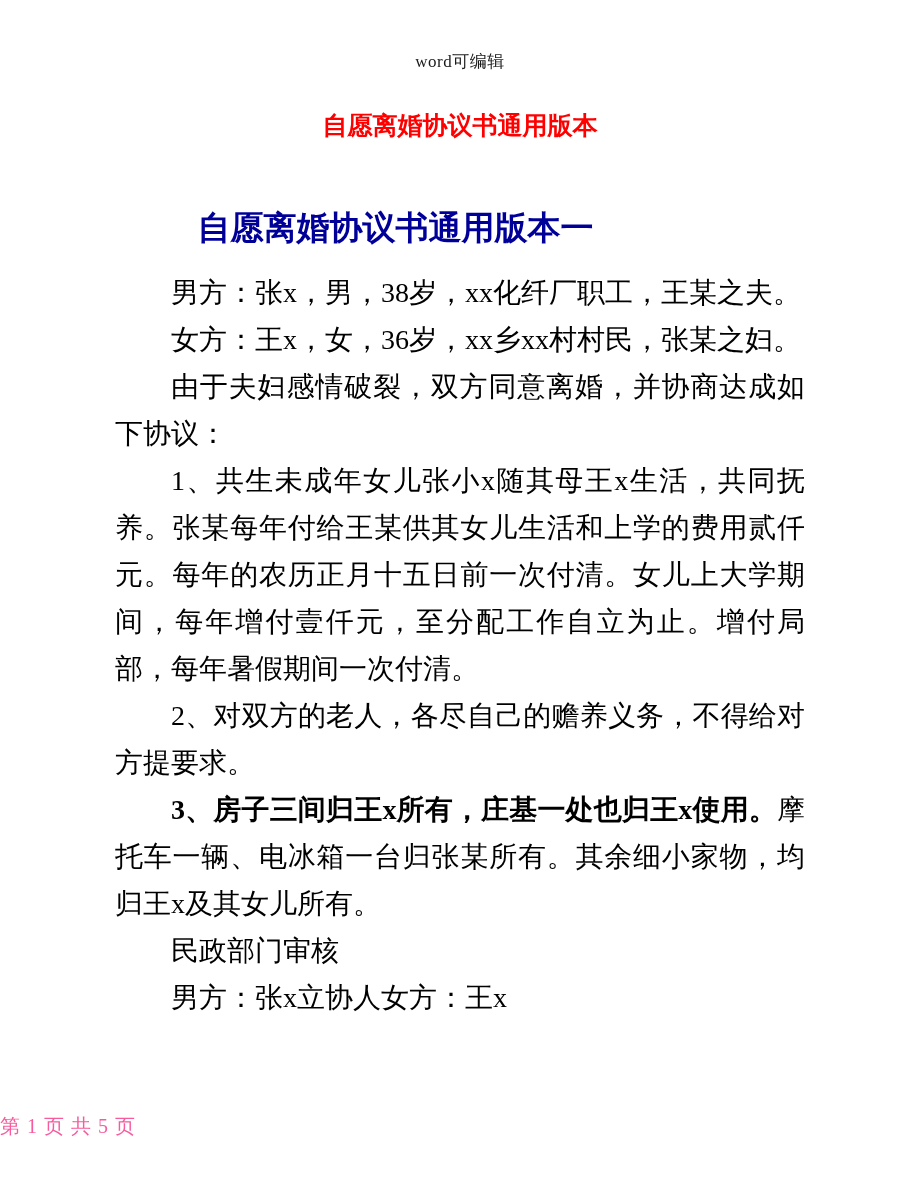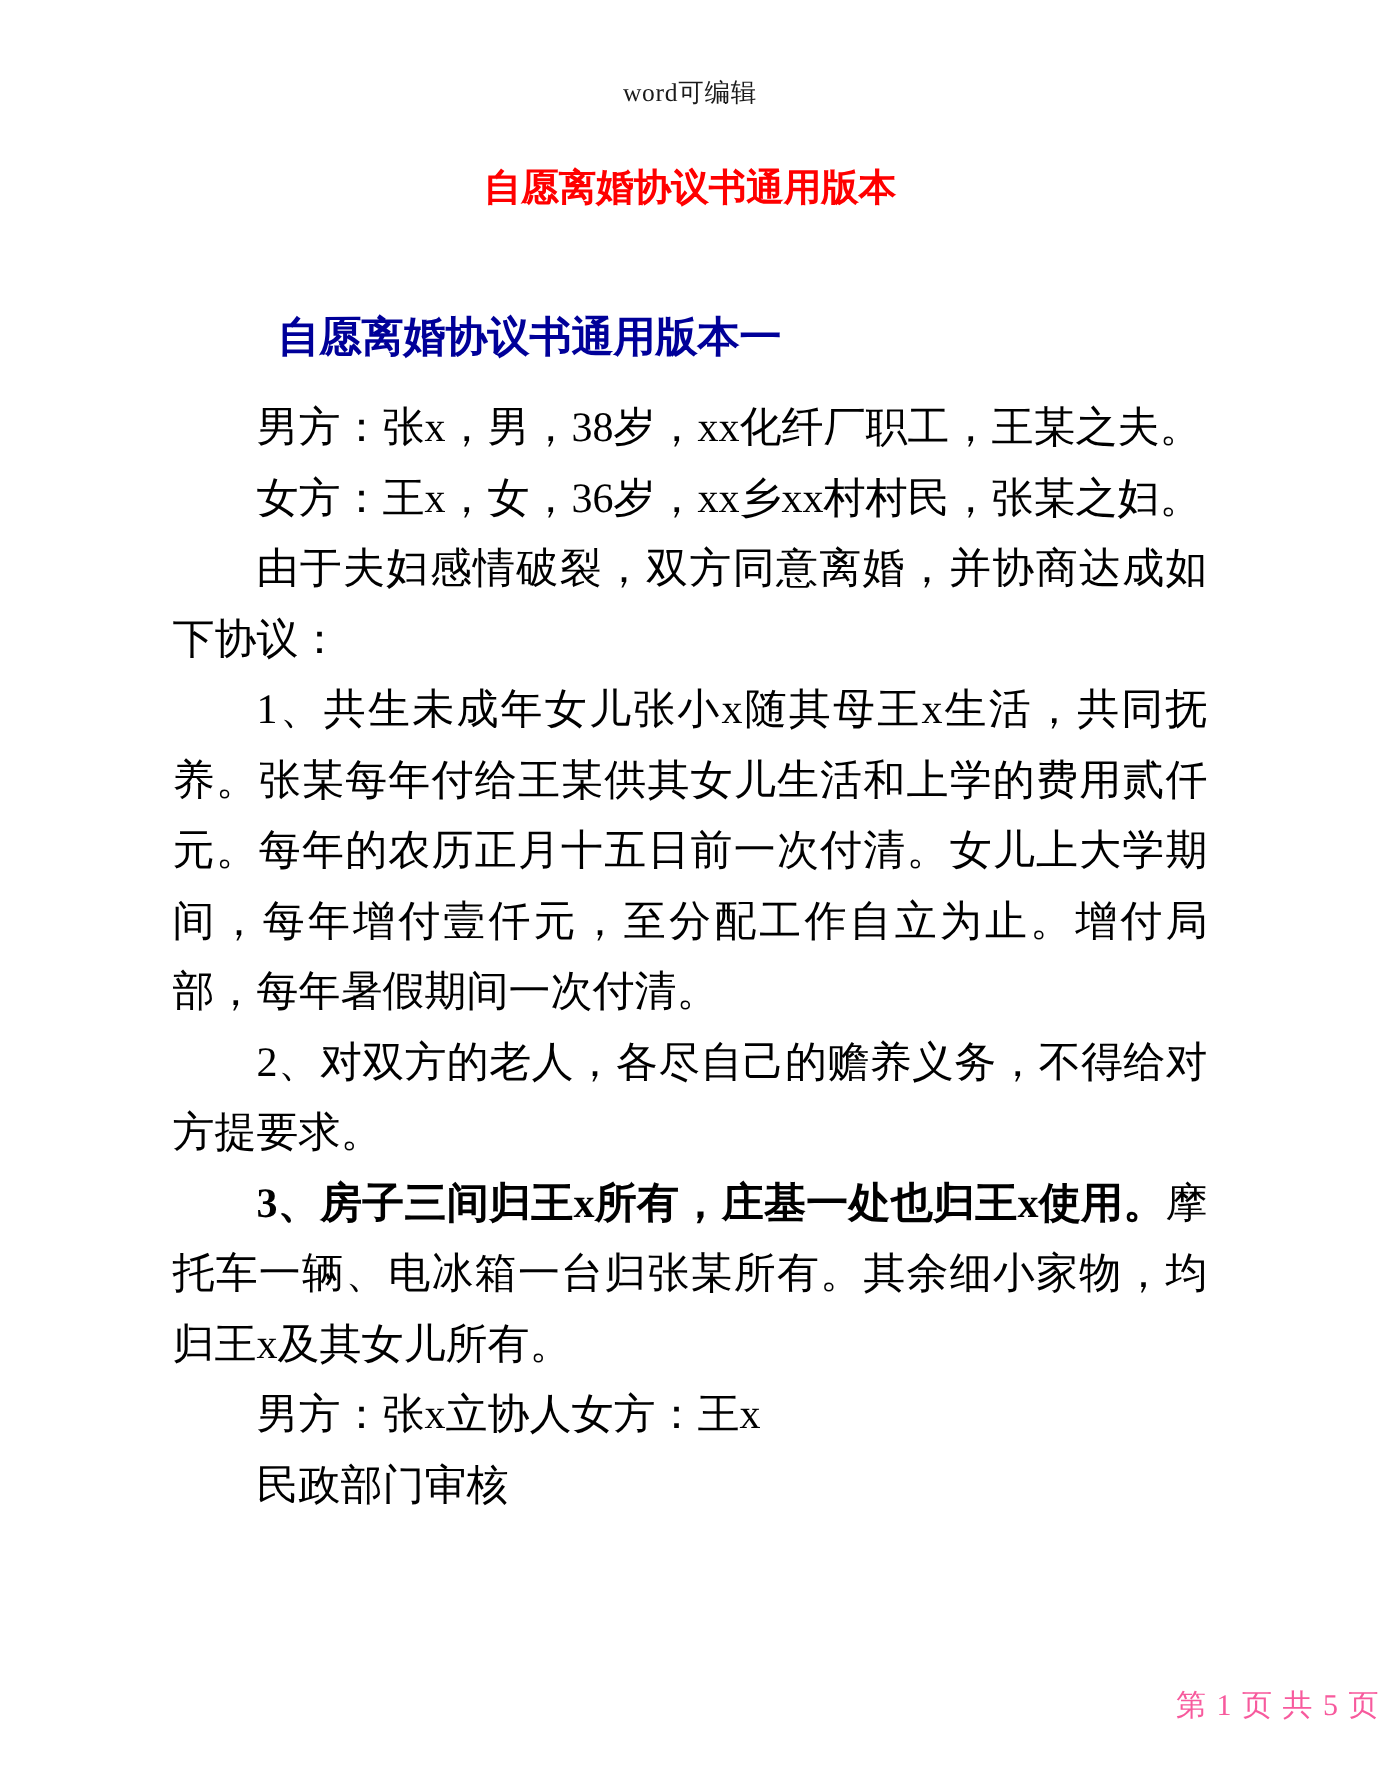--- a/index.html
+++ b/index.html
@@ -38,21 +38,21 @@
     font-family: "Liberation Sans", "DejaVu Sans", sans-serif;
     font-size: 25px;
     line-height: 1.4;
     font-weight: bold;
     text-align: center;
     color: var(--title-color, #ff0000);
   }
   .subtitle {
     margin: 62px 0 0 0;
     font-family: "Liberation Sans", "DejaVu Sans", sans-serif;
-    font-size: 28px;
+    font-size: 33px;
     line-height: 1.4;
     font-weight: bold;
     text-indent: 2.5em;
     color: var(--heading-color, #000099);
   }
   .body {
     margin-top: 18px;
   }
   .body p {
     margin: 0;
@@ -60,24 +60,24 @@
     line-height: 47px;
     text-indent: 2em;
     text-align: justify;
     color: var(--body-color, #000000);
   }
   .body p span.bold {
     font-weight: bold;
   }
   .footer {
     position: absolute;
-    bottom: 41px;
+    bottom: 51px;
     left: 0;
     width: 100%;
-    text-align: right;
+    text-align: left;
     font-size: 20px;
     letter-spacing: 1px;
     color: var(--footer-color, #f75a9d);
   }
 </style>
 </head>
 <body>
 
 <div class="page" style="--title-color: #ff0000; --heading-color: #000099; --body-color: #000000; --footer-color: #f75a9d;">
   <div class="watermark">word可编辑</div>
@@ -87,21 +87,21 @@
 
     <h2 class="subtitle">自愿离婚协议书通用版本一</h2>
 
     <div class="body">
         <p><span>男方：张x，男，38岁，xx化纤厂职工，王某之夫。</span></p>
         <p><span>女方：王x，女，36岁，xx乡xx村村民，张某之妇。</span></p>
         <p><span>由于夫妇感情破裂，双方同意离婚，并协商达成如下协议：</span></p>
         <p><span>1、共生未成年女儿张小x随其母王x生活，共同抚养。张某每年付给王某供其女儿生活和上学的费用贰仟元。每年的农历正月十五日前一次付清。女儿上大学期间，每年增付壹仟元，至分配工作自立为止。增付局部，每年暑假期间一次付清。</span></p>
         <p><span>2、对双方的老人，各尽自己的赡养义务，不得给对方提要求。</span></p>
         <p><span class="bold">3、房子三间归王x所有，庄基一处也归王x使用。</span><span>摩托车一辆、电冰箱一台归张某所有。其余细小家物，均归王x及其女儿所有。</span></p>
+        <p><span>民政部门审核</span></p>
         <p><span>男方：张x立协人女方：王x</span></p>
-        <p><span>民政部门审核</span></p>
       </div>
   </div>
 
   <div class="footer">
     <span>第 1 页 共 5 页</span>
   </div>
 </div>
 
 </body></html>

